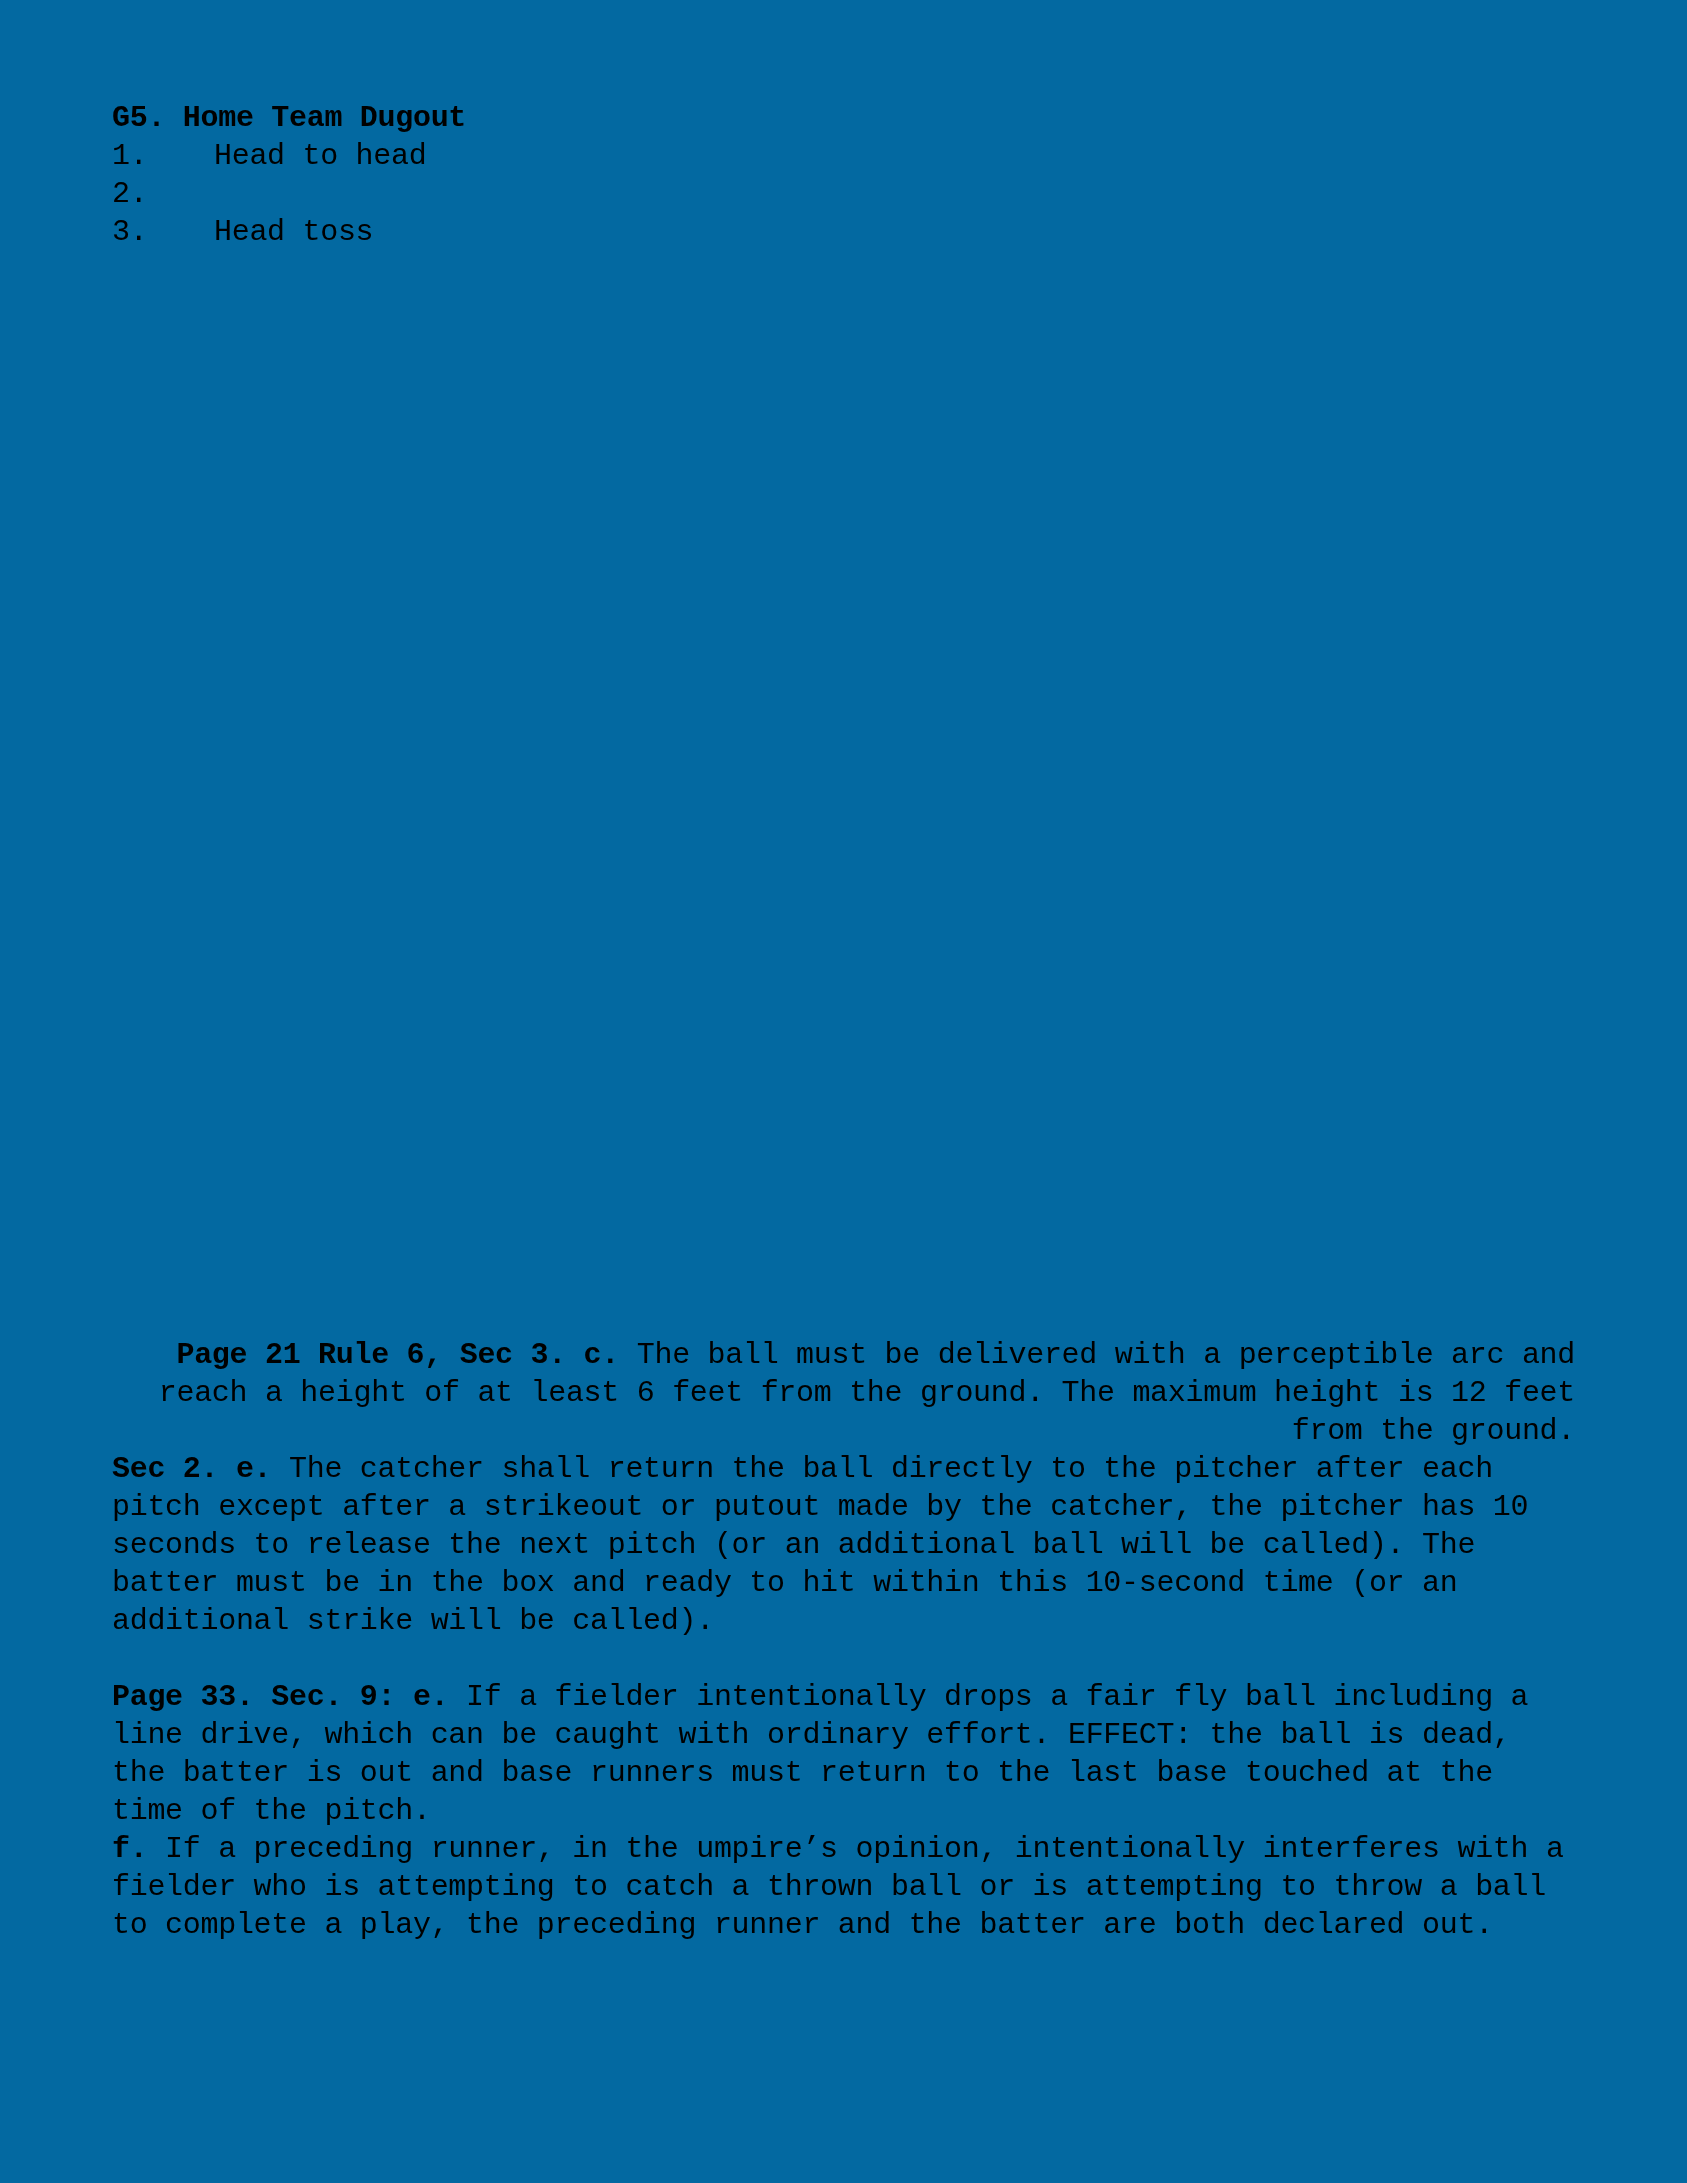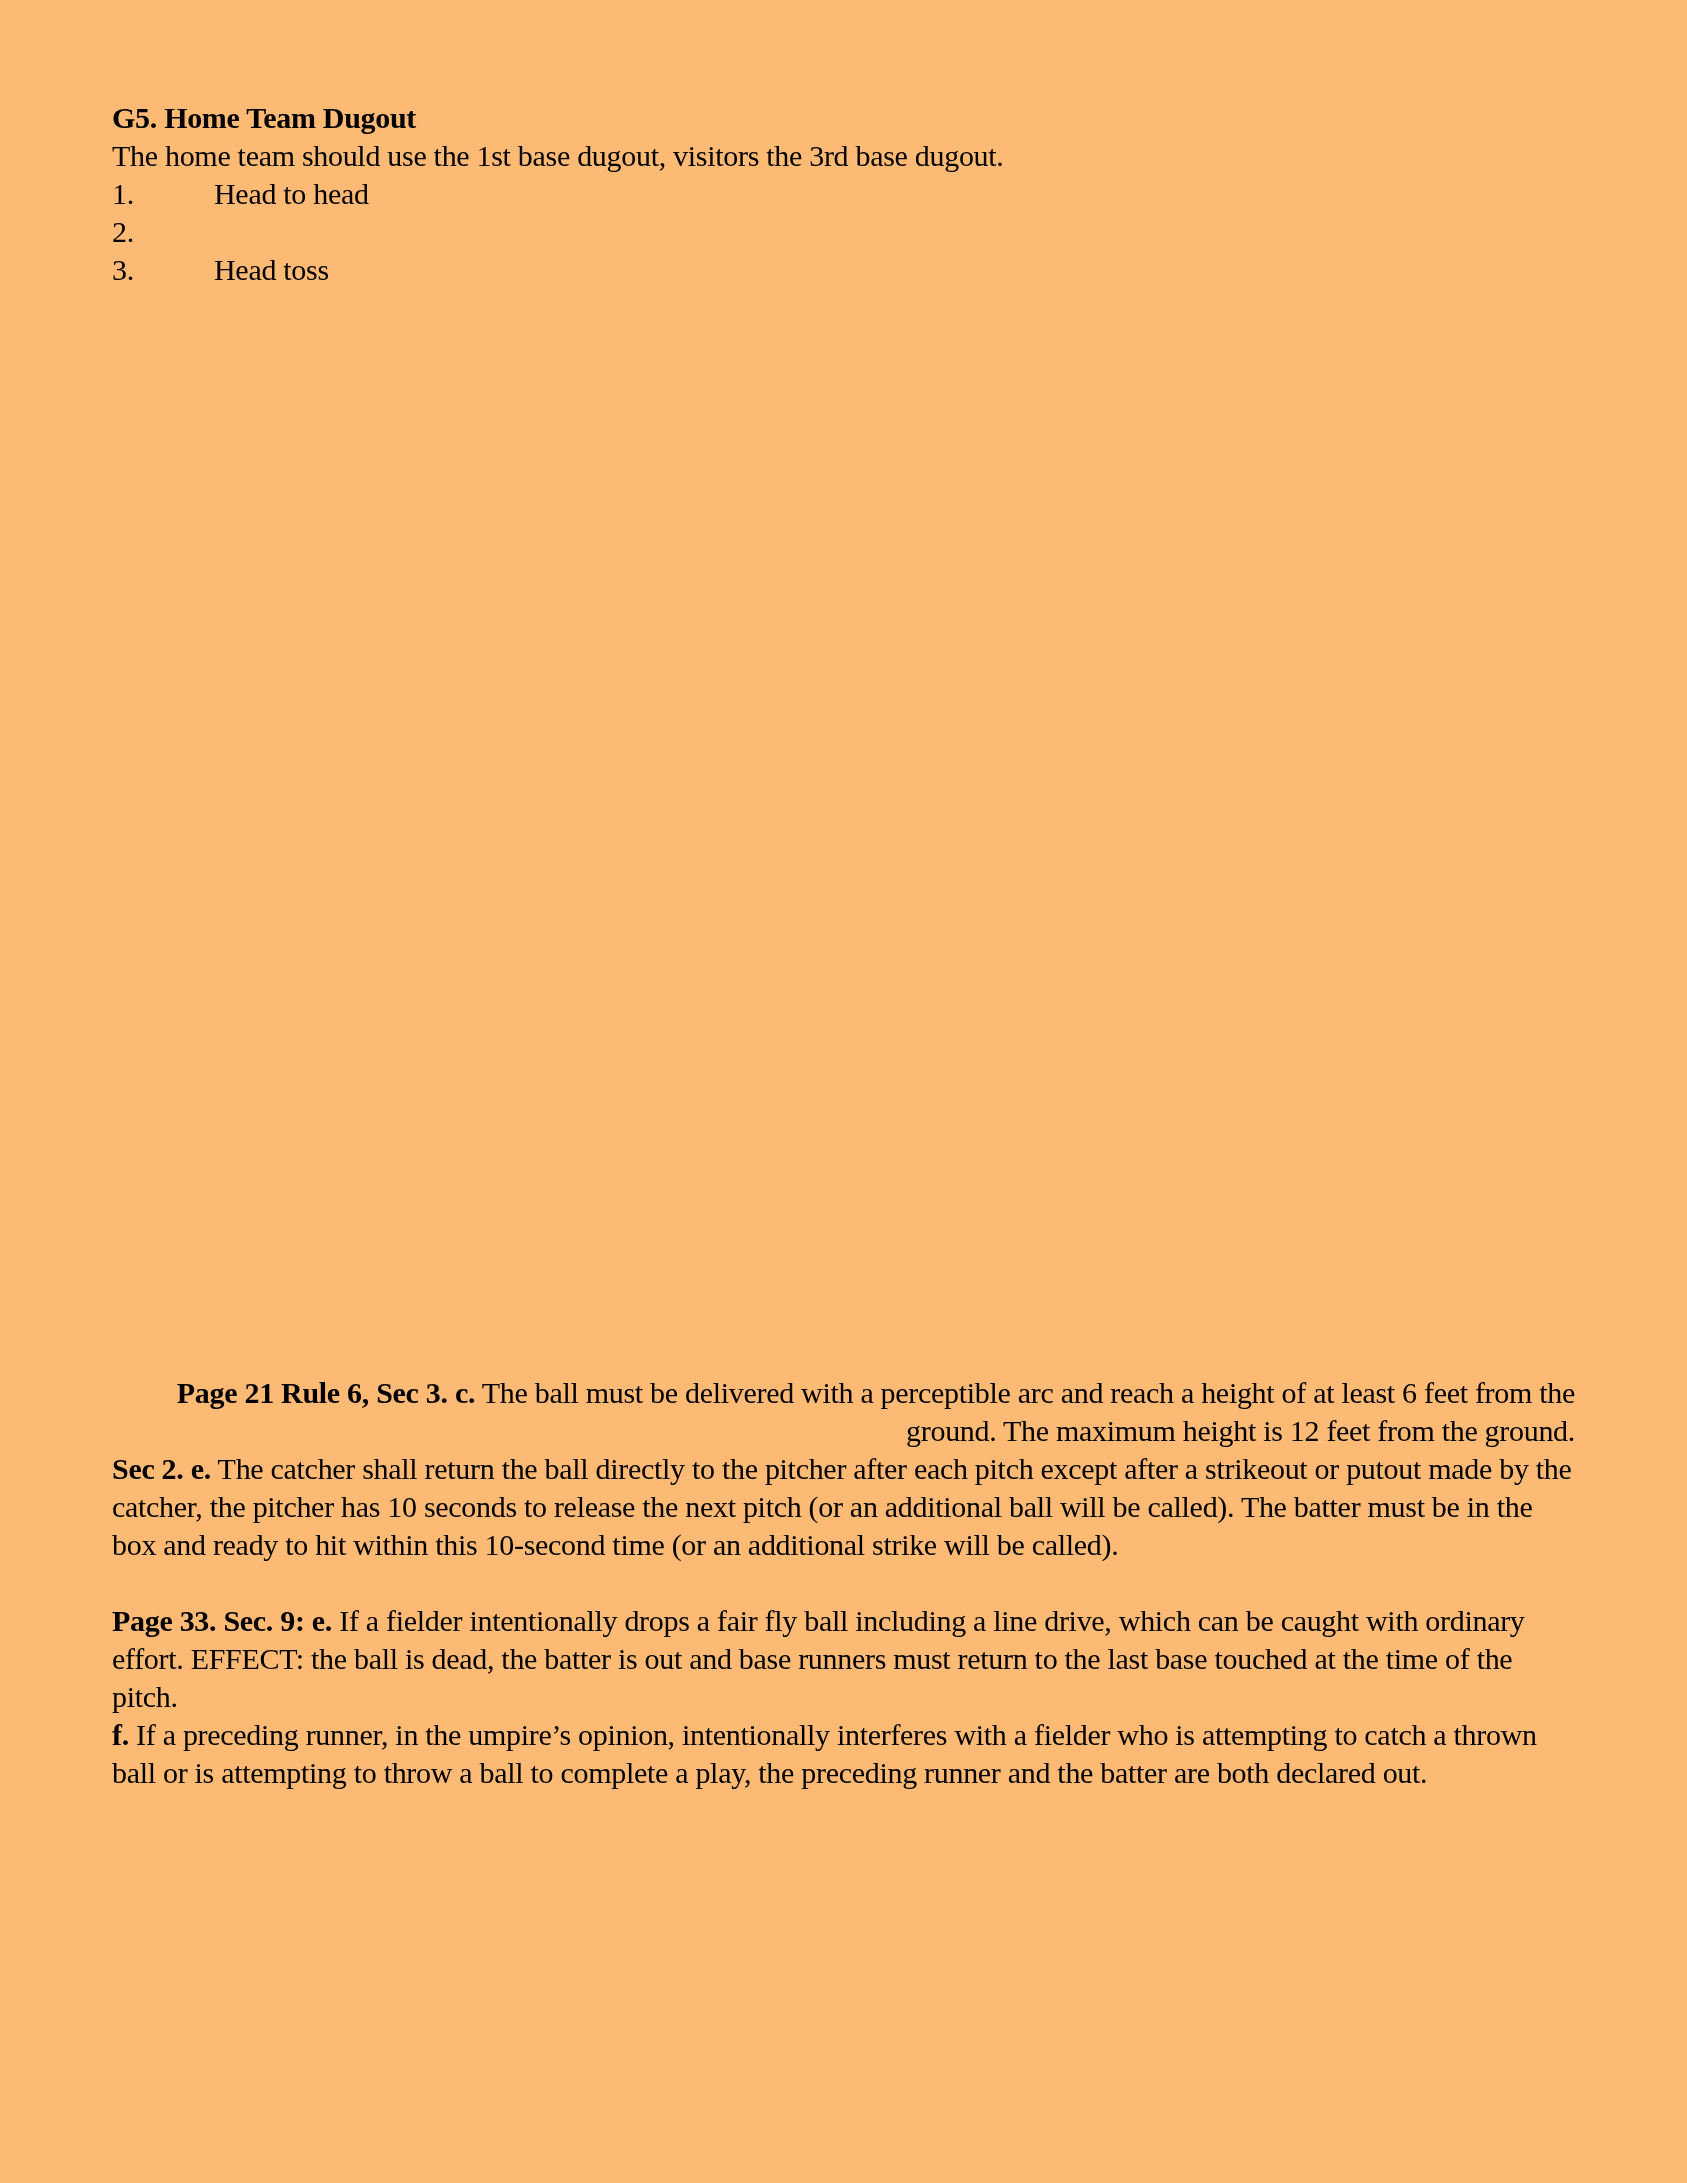--- a/index.html
+++ b/index.html
@@ -1,23 +1,23 @@
 <!DOCTYPE html>
 <html style="font-size:10.6px"><head>
 <meta charset="utf-8">
 <style>
   * { margin: 0; padding: 0; box-sizing: border-box; }
   html, body { background: #e8e8e8; }
   .page {
     position: relative;
     width: 1687px;
     height: 2183px;
-    background: #fdba74;
+    background: #0369a1;
     color: #000000;
-    font-family: Liberation Serif, serif;
+    font-family: Liberation Mono, monospace;
     font-size: 30px;
     letter-spacing: -0.3px;
     line-height: 38px;
     overflow: hidden;
   }
   .content {
     padding: 99px 112px 0 112px;
   }
   p { margin: 0; }
   b, .bold { font-weight: bold; }
@@ -30,21 +30,20 @@
   .centered { text-align: right; }
 </style>
 </head>
 <body>
 
 <div class="page">
   <div class="content">
 
     <section>
       <p class="bold">G5. Home Team Dugout</p>
-      <p>The home team should use the 1st base dugout, visitors the 3rd base dugout.</p>
 
       <div>
         <div class="list-row">
           <span class="list-num">1.</span>
           <span>Head to head</span>
         </div>
         <div class="list-row">
           <span class="list-num">2.</span>
         </div>
         <div class="list-row">

